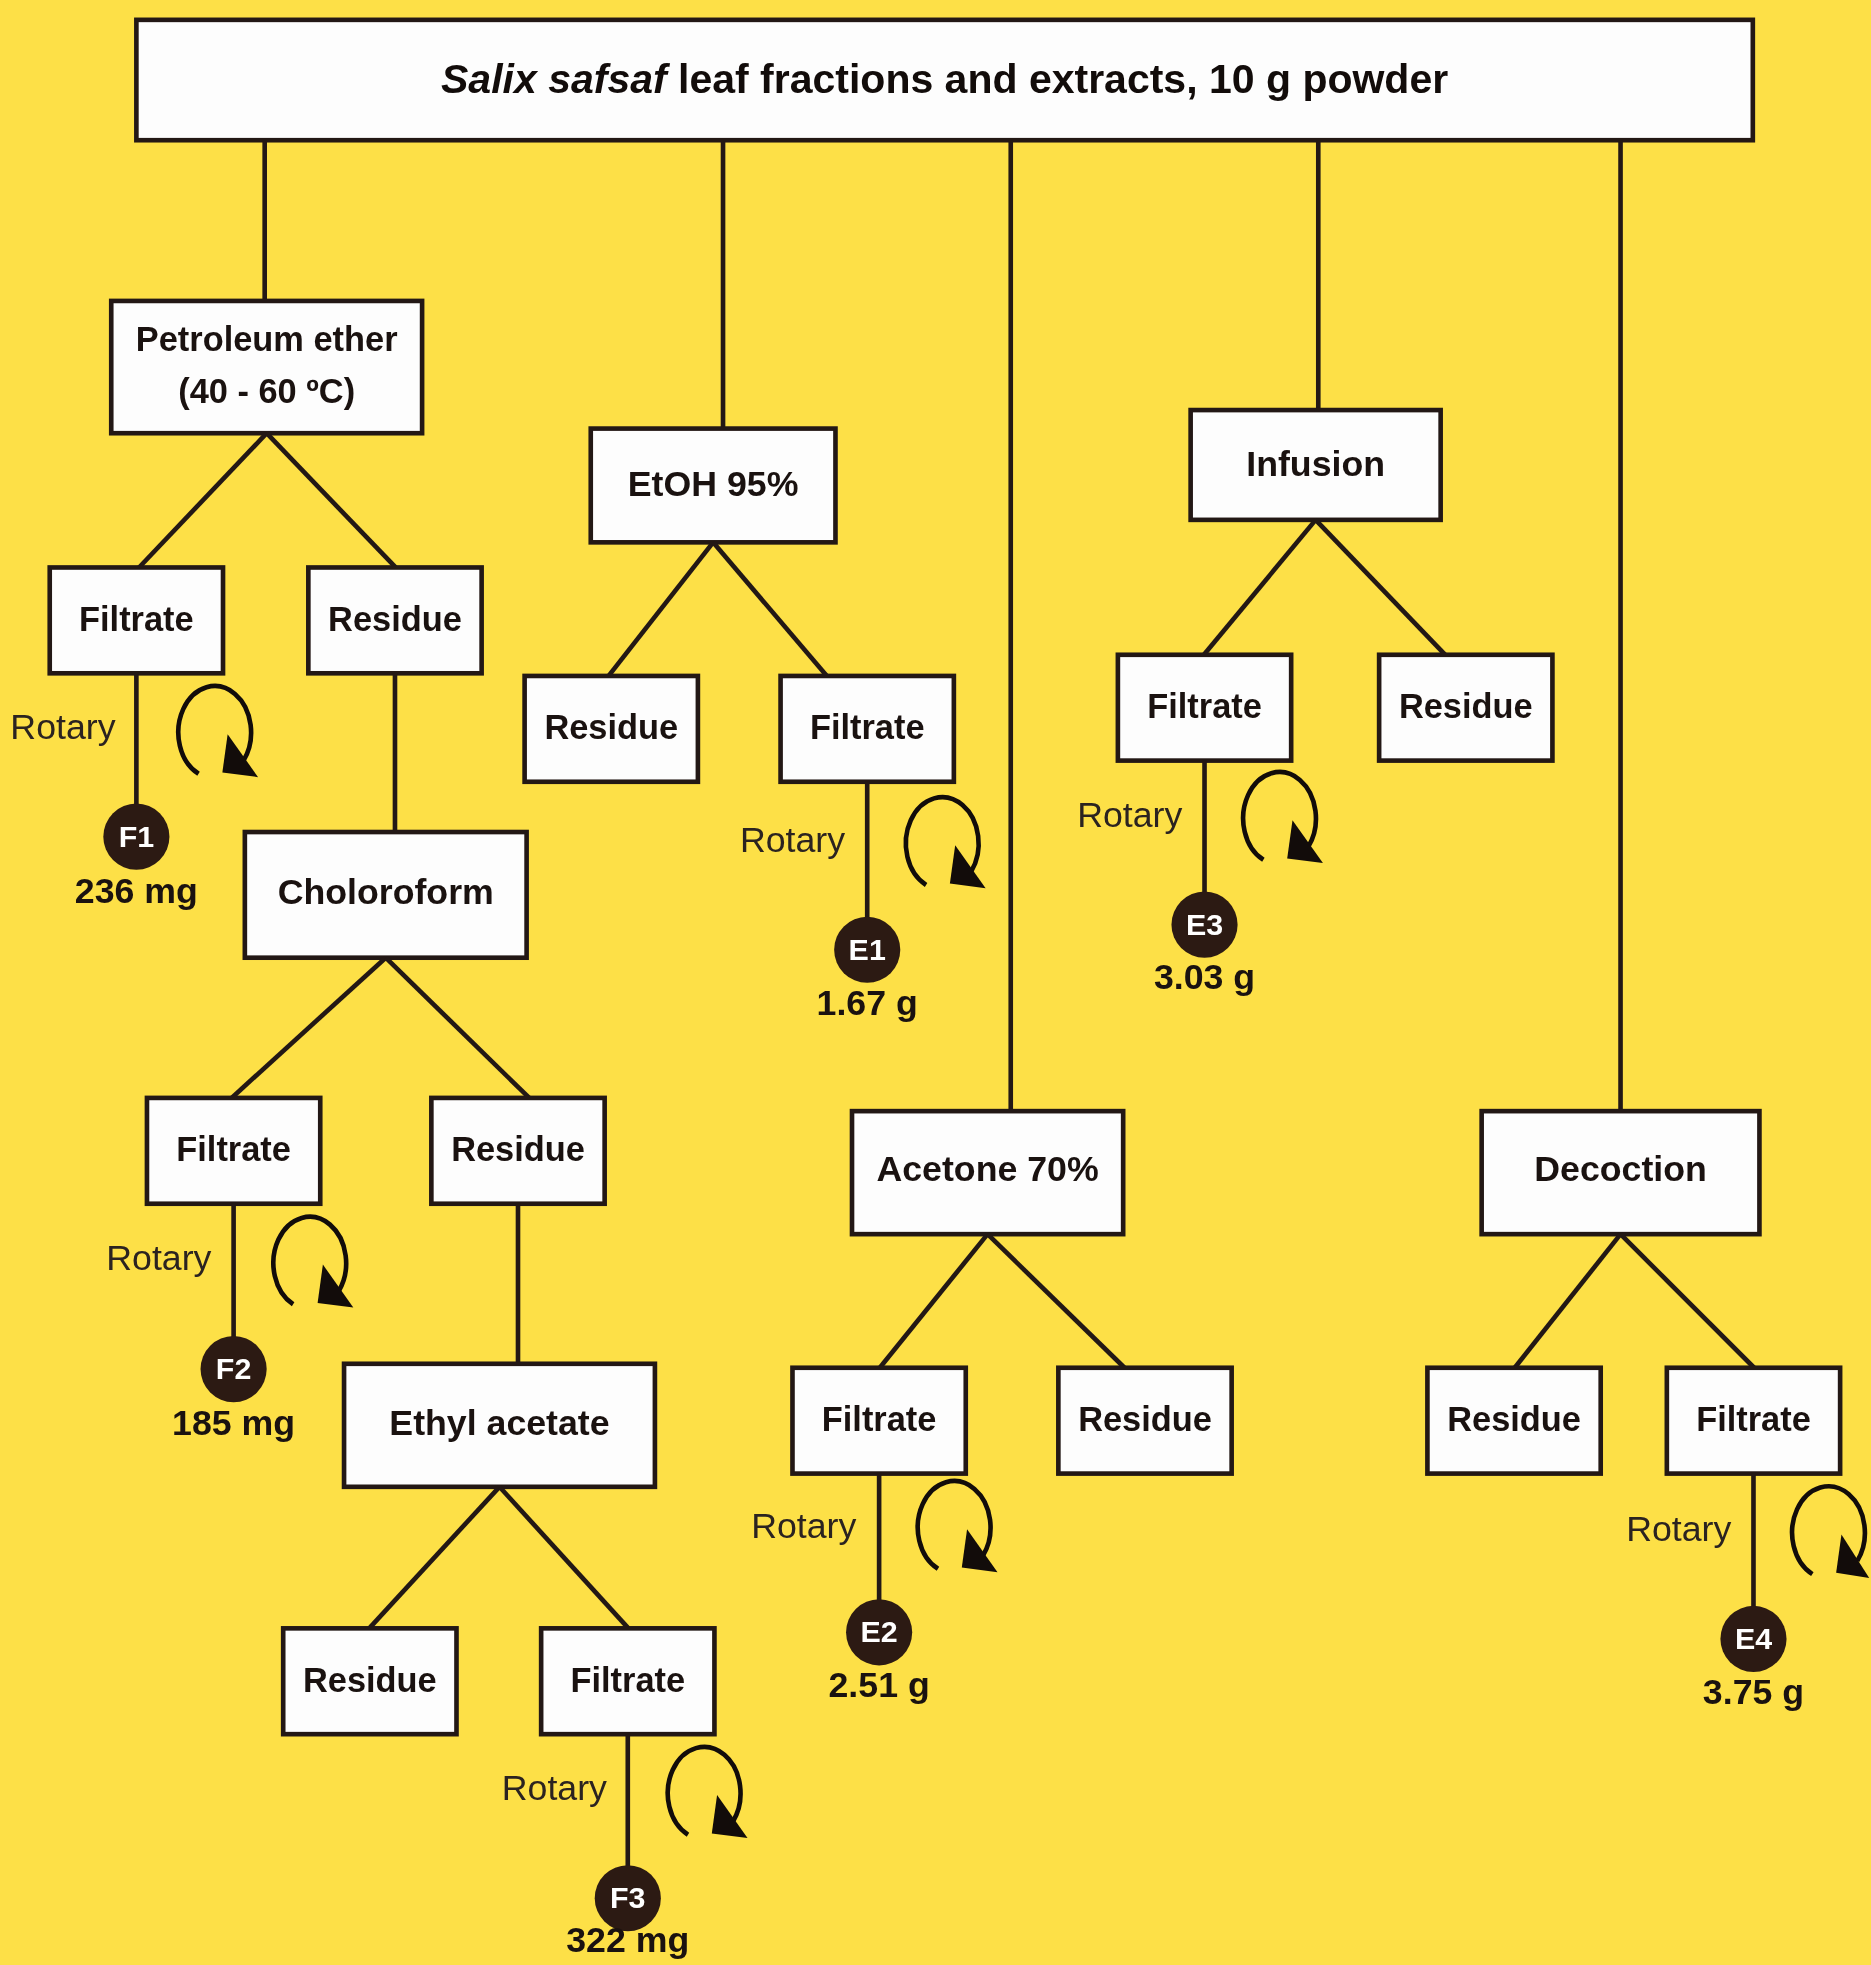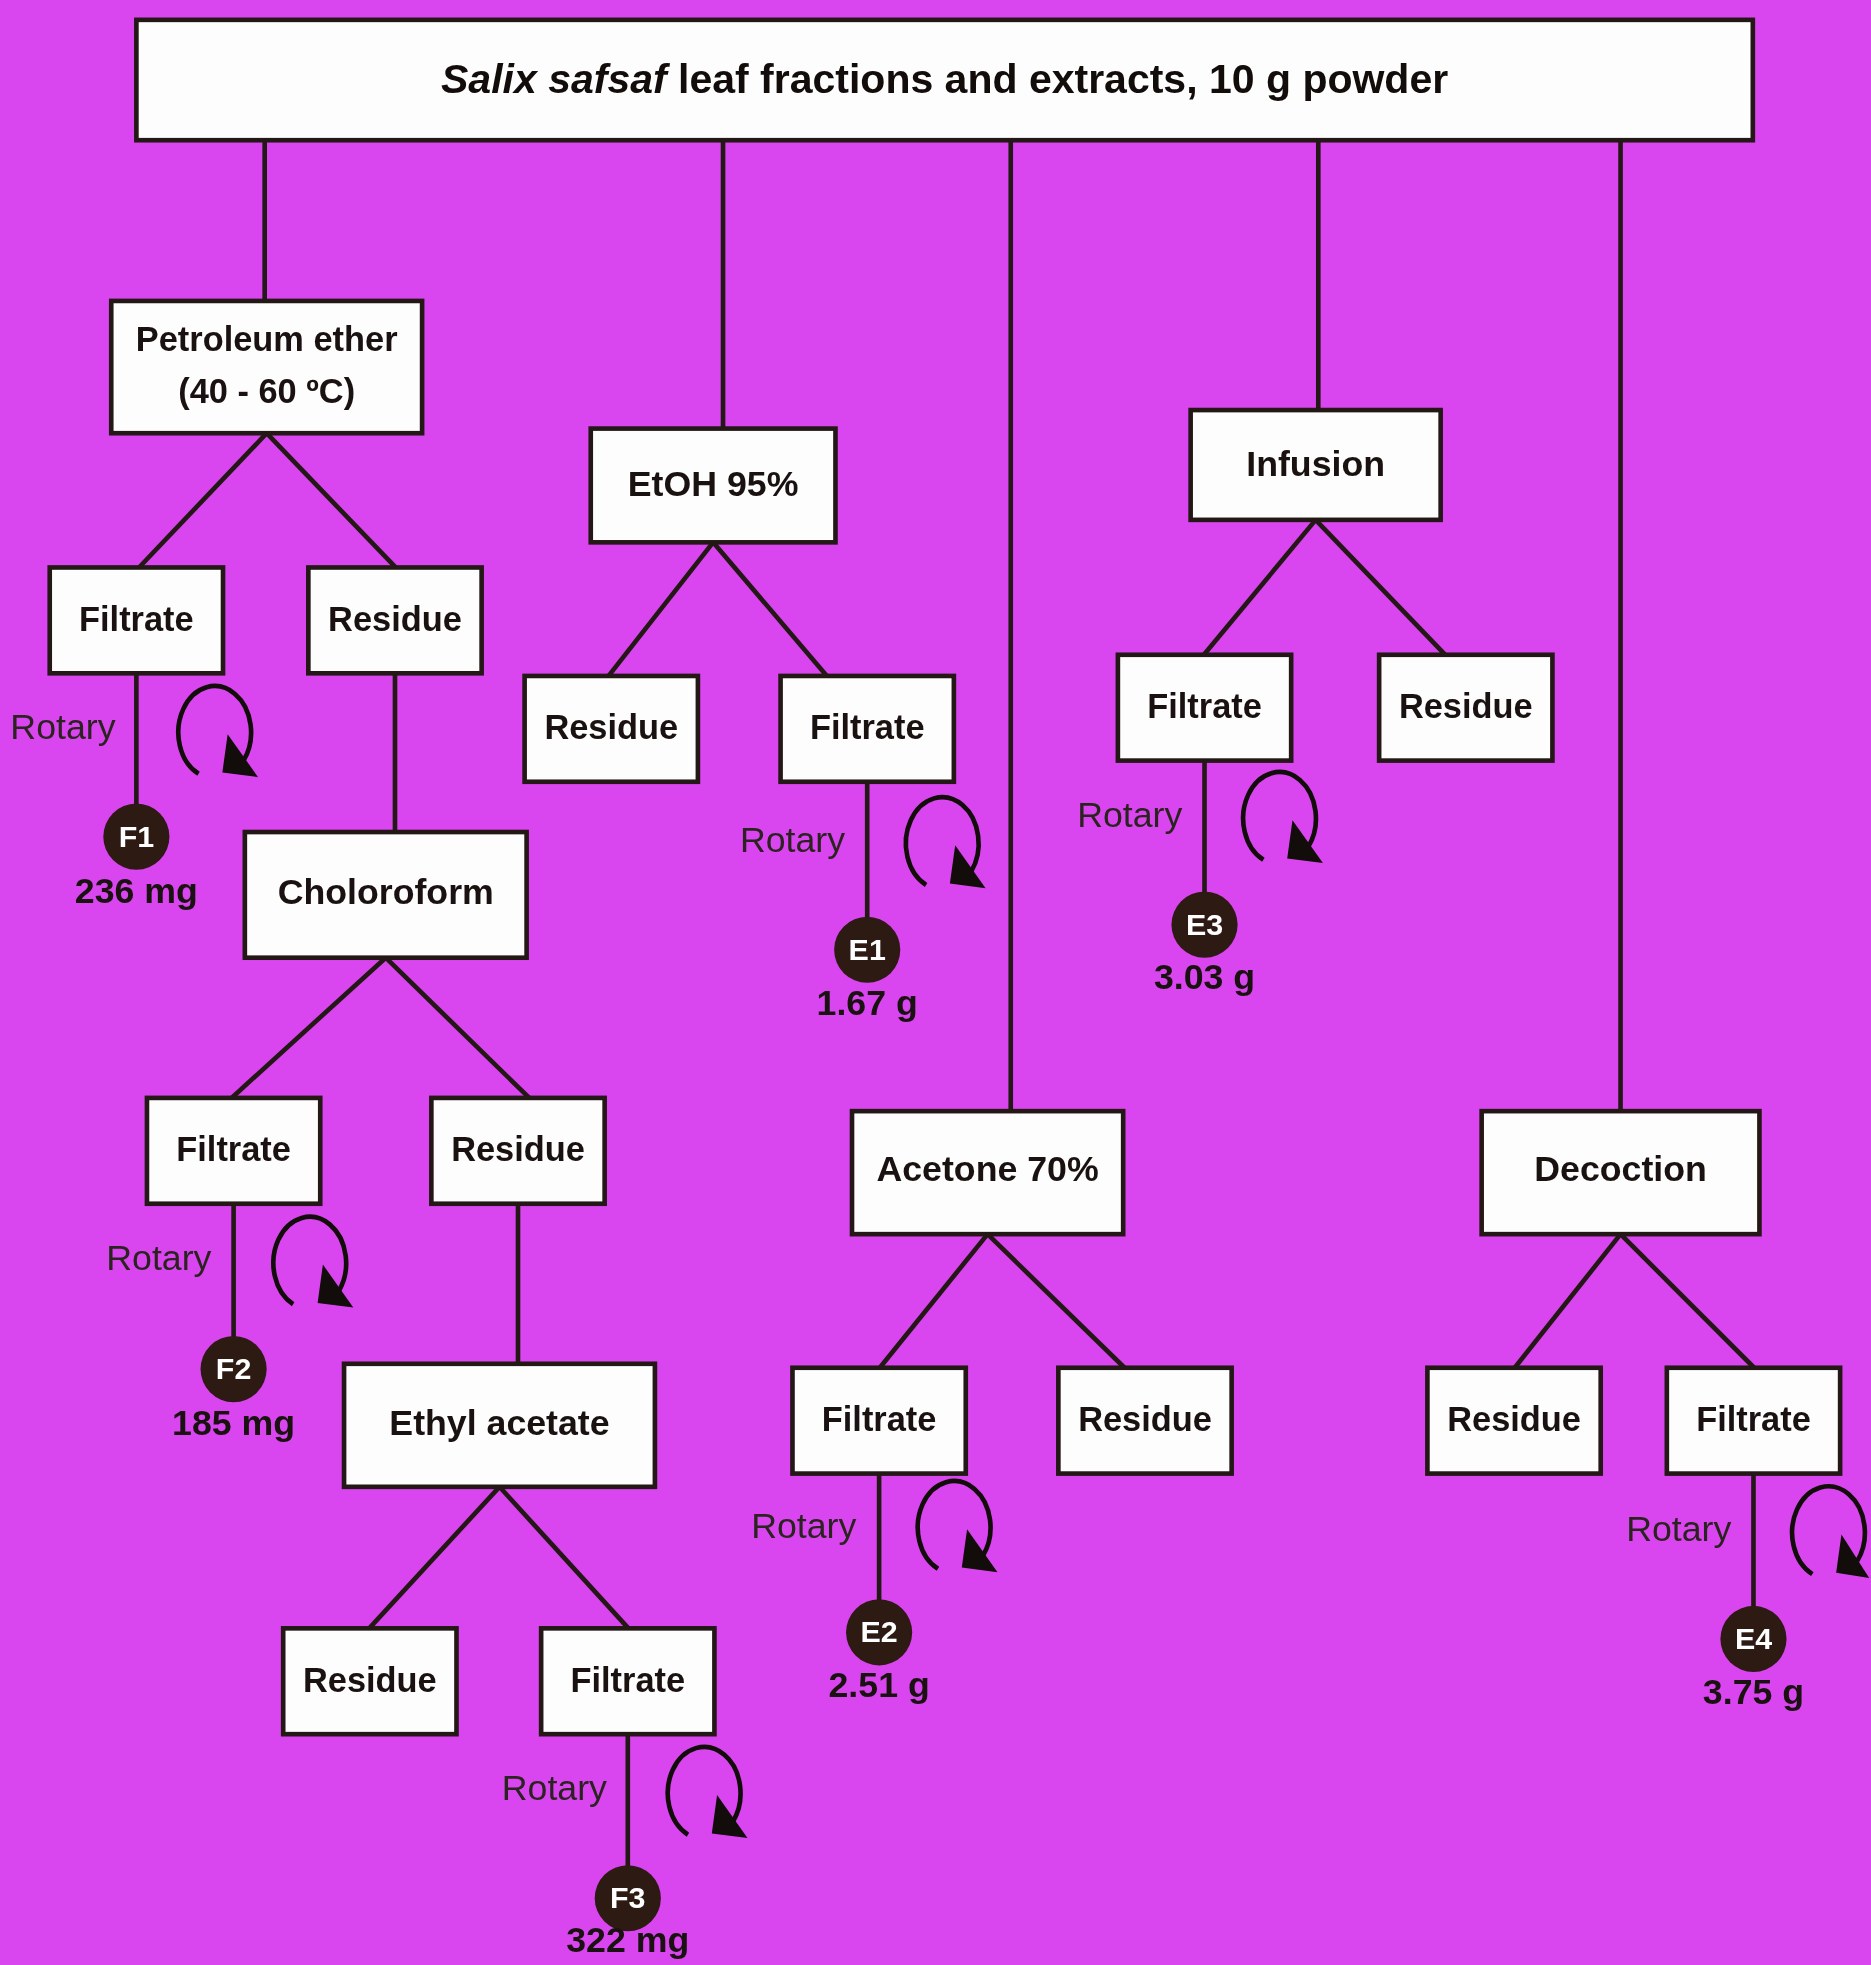--- a/index.html
+++ b/index.html
@@ -10,21 +10,21 @@
   body {
     width: 1872px;
     height: 1965px;
     font-family: "Liberation Sans", sans-serif;
     overflow: hidden;
   }
   #diagram-root {
     position: relative;
     width: 1872px;
     height: 1965px;
-    background: #d946ef;
+    background: #fde047;
   }
   svg.flow {
     position: absolute;
     top: 0;
     left: 0;
     width: 1872px;
     height: 1965px;
     display: block;
   }
   .box-rect {

